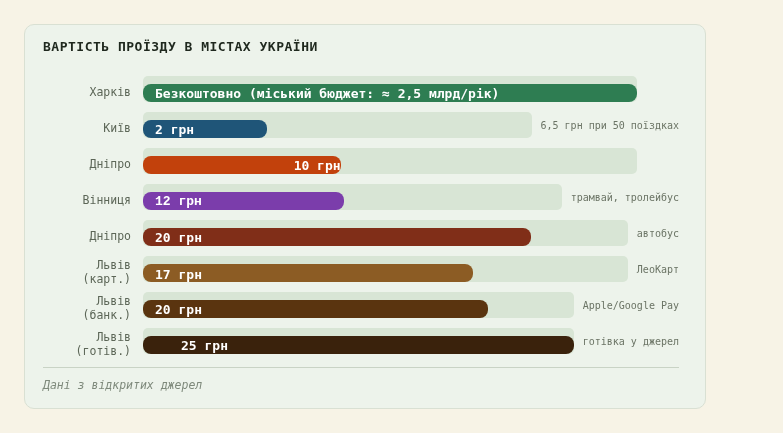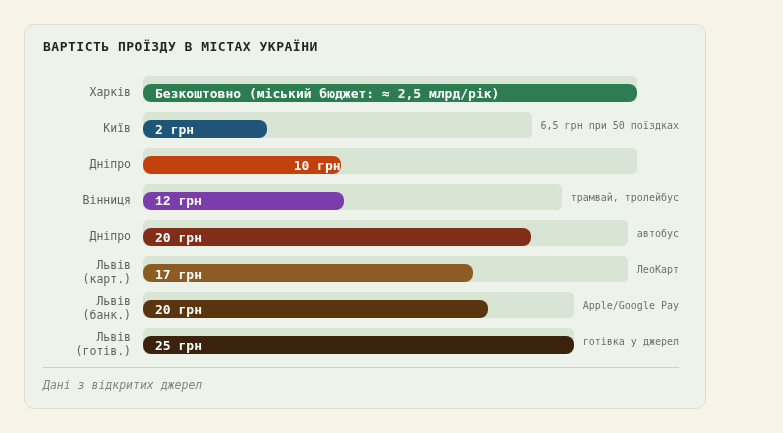--- a/index.html
+++ b/index.html
@@ -155,21 +155,21 @@
       <div class="bar" style="width: 80%; background: rgb(90, 52, 15);">
         <span class="bar-label">20 грн</span>
       </div>
     </div>
     <div class="annotation">Apple/Google Pay</div>
   </div>
 
   <div class="row">
     <div class="label">Львів (готів.)</div>
     <div class="bar-area">
-      <div class="bar" style="width: 100%; background: rgb(58, 34, 12);">
+      <div class="bar" style="width: 100%; background: rgb(58, 34, 12); padding-left: 26px;">
         <span class="bar-label">25 грн</span>
       </div>
     </div>
     <div class="annotation">готівка у джерел</div>
   </div>
 
   <hr class="divider">
   <div class="footer">Дані з відкритих джерел</div>
 </div>
 

